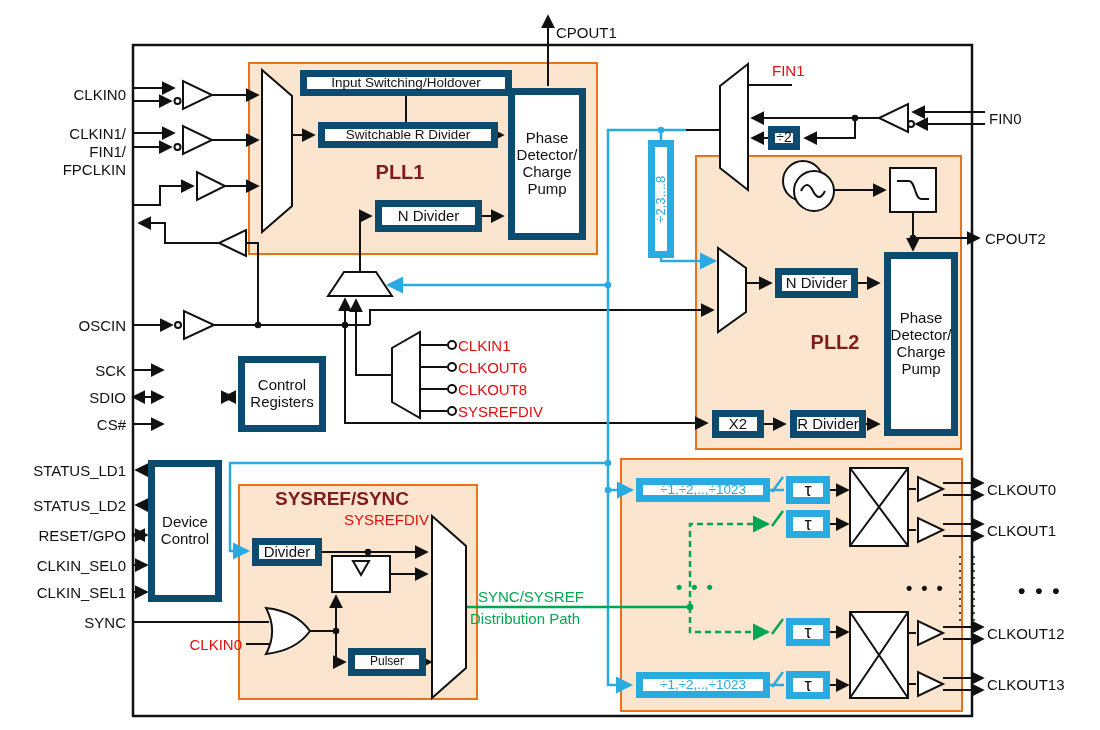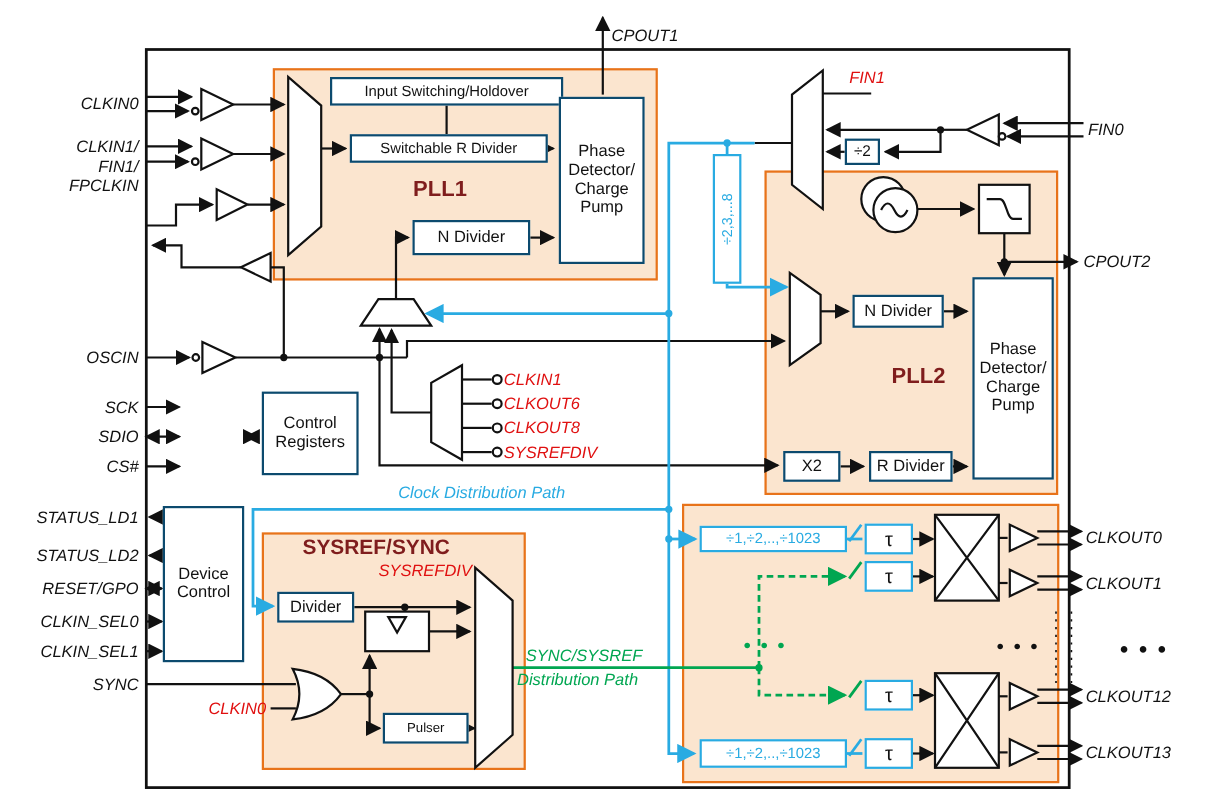--- a/index.html
+++ b/index.html
@@ -1,24 +1,24 @@
 <!DOCTYPE html>
 <html><head>
 <meta charset="utf-8">
 <style>
   html,body{margin:0;padding:0;background:#fff;}
   #stage{position:relative;width:1100px;height:730px;background:#fff;
          font-family:"Liberation Sans",sans-serif;color:#111;overflow:hidden;}
   .region{position:absolute;background:#fbe5cf;border:2px solid #e8731a;z-index:1;box-sizing:border-box;}
   #wiring{position:absolute;left:0;top:0;z-index:2;pointer-events:none;}
-  .box{position:absolute;background:#fff;border:2px solid #0c4a6e;z-index:3;box-sizing:border-box;
+  .box{position:absolute;background:#fff;border:7px solid #0c4a6e;z-index:3;box-sizing:border-box;
        display:flex;align-items:center;justify-content:center;text-align:center;
        font-size:14px;line-height:1.12;white-space:pre-line;}
   .cyanbox{border-color:#29abe2;}
-  .lbl{position:absolute;z-index:4;font-size:15px;line-height:1.2;white-space:pre-line;font-style:italic;}
+  .lbl{position:absolute;z-index:4;font-size:15px;line-height:1.2;white-space:pre-line;}
   .r{text-align:right;}
   .title{position:absolute;z-index:4;color:#7f1d1d;font-weight:bold;font-size:20px;
          text-align:center;white-space:pre-line;line-height:1.25;}
   .red{color:#e01010;}
   .cyan{color:#29abe2;}
   .green{color:#00a651;}
   .dots{font-weight:bold;letter-spacing:2px;font-size:18px;}
   .vtext{display:flex;align-items:center;justify-content:center;}
   .vtext span{transform:rotate(-90deg);white-space:nowrap;font-size:13px;}
 </style>
@@ -275,21 +275,20 @@
   <div class="lbl" style="left:987px;top:676px;width:110px;">CLKOUT13</div>
 
   <div class="lbl red" style="left:772px;top:62px;width:60px;">FIN1</div>
   <div class="lbl red" style="left:458px;top:337px;width:110px;">CLKIN1</div>
   <div class="lbl red" style="left:458px;top:359px;width:110px;">CLKOUT6</div>
   <div class="lbl red" style="left:458px;top:381px;width:110px;">CLKOUT8</div>
   <div class="lbl red" style="left:458px;top:403px;width:110px;">SYSREFDIV</div>
   <div class="lbl red" style="left:344px;top:511px;width:110px;">SYSREFDIV</div>
   <div class="lbl red r" style="left:178px;top:636px;width:64px;">CLKIN0</div>
 
-  <div class="lbl cyan" style="left:362px;top:440px;width:210px;">Clock Distribution Path</div>
   <div class="lbl green" style="left:478px;top:588px;width:130px;">SYNC/SYSREF</div>
   <div class="lbl green" style="left:470px;top:610px;width:140px;">Distribution Path</div>
 
   <div class="lbl green dots" style="left:676px;top:577px;width:50px;">• • •</div>
   <div class="lbl dots" style="left:906px;top:578px;width:56px;">• • •</div>
   <div class="lbl dots" style="left:1018px;top:578px;width:70px;font-size:21px;">• • •</div>
 
 </div>
 
 </body></html>

